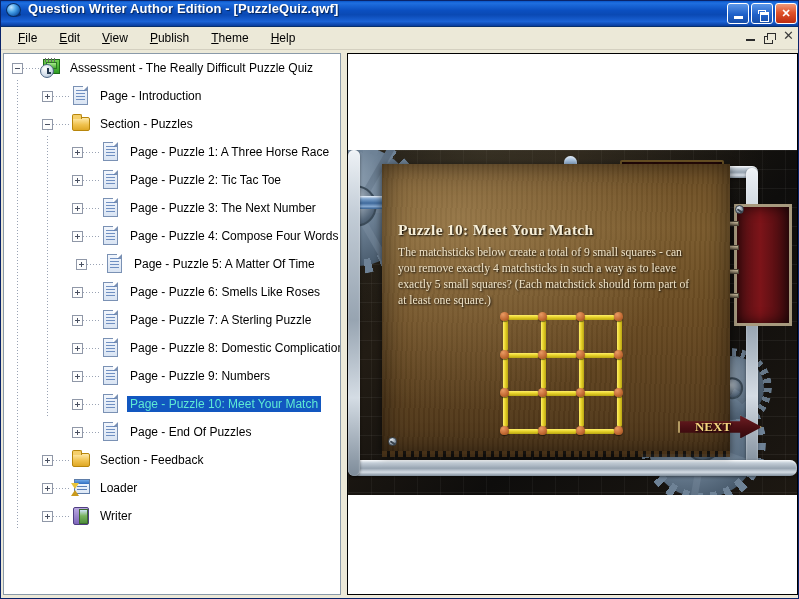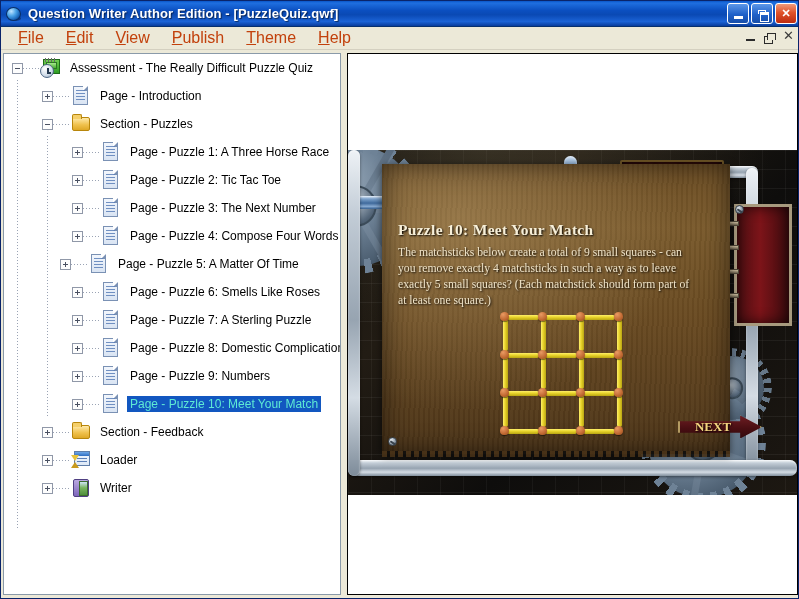--- a/index.html
+++ b/index.html
@@ -19,21 +19,21 @@
     overflow: hidden;
   }
 
   
   #titlebar {
     position: absolute; left: 0; top: 0;
     width: 799px; height: 26px;
     background: linear-gradient(to bottom,
        #0a56c8 0%, #1f6fe0 8%, #0b4fc0 38%,
        #0a49b4 55%, #1b63d6 82%, #083c9c 100%);
-    display: flex; align-items: center;
+    display: flex; 
     padding-left: 4px;
     border-bottom: 1px solid #06306e;
   }
   #app-icon {
     width: 18px; height: 18px;
     margin-right: 5px;
     position: relative; flex: none;
   }
   #app-icon .globe {
     position: absolute; left: 1px; top: 2px;
@@ -83,21 +83,21 @@
   
   #menubar {
     position: absolute; left: 0; top: 26px;
     width: 799px; height: 23px;
     background: #ece9d8;
     display: flex; align-items: center;
     padding-left: 6px;
     border-bottom: 1px solid #d4d0c0;
   }
   .menu-item {
-    font-size: 16px; color: #c2410c;
+    font-size: 12px; color: #000000;
     padding: 3px 11px;
     cursor: default;
     white-space: nowrap;
   }
   .menu-item .acc { text-decoration: underline; }
   #mdi-buttons {
     position: absolute; right: 6px; top: 3px;
     display: flex; align-items: center; gap: 9px;
     color: #3b3b3b;
   }
@@ -524,21 +524,21 @@
         <div class="tnode" style="padding-left: 68px; height: 28px;">
           <div class="tbox plus"></div>
           <div class="dotline"></div>
           <div class="ticon">
             <div class="ic-doc">
               <div class="lines"></div>
             </div>
           </div>
           <span class="tlabel">Page - Puzzle 4: Compose Four Words</span>
         </div>
-        <div class="tnode" style="padding-left: 56px; height: 28px;">
+        <div class="tnode" style="padding-left: 72px; height: 28px;">
           <div class="tbox plus"></div>
           <div class="dotline"></div>
           <div class="ticon">
             <div class="ic-doc">
               <div class="lines"></div>
             </div>
           </div>
           <span class="tlabel">Page - Puzzle 5: A Matter Of Time</span>
         </div>
         <div class="tnode" style="padding-left: 68px; height: 28px;">
@@ -583,20 +583,30 @@
         </div>
         <div class="tnode selected" style="padding-left: 68px; height: 28px;">
           <div class="tbox plus"></div>
           <div class="dotline"></div>
           <div class="ticon">
             <div class="ic-doc">
               <div class="lines"></div>
             </div>
           </div>
           <span class="tlabel">Page - Puzzle 10: Meet Your Match</span>
+        </div>
+        <div class="tnode" style="padding-left: 68px; height: 28px;">
+          <div class="tbox plus"></div>
+          <div class="dotline"></div>
+          <div class="ticon">
+            <div class="ic-doc">
+              <div class="lines"></div>
+            </div>
+          </div>
+          <span class="tlabel">Page - End Of Puzzles</span>
         </div>
         <div class="tnode" style="padding-left: 38px; height: 28px;">
           <div class="tbox plus"></div>
           <div class="dotline"></div>
           <div class="ticon">
             <div class="ic-folder"></div>
           </div>
           <span class="tlabel">Section - Feedback</span>
         </div>
         <div class="tnode" style="padding-left: 38px; height: 28px;">

